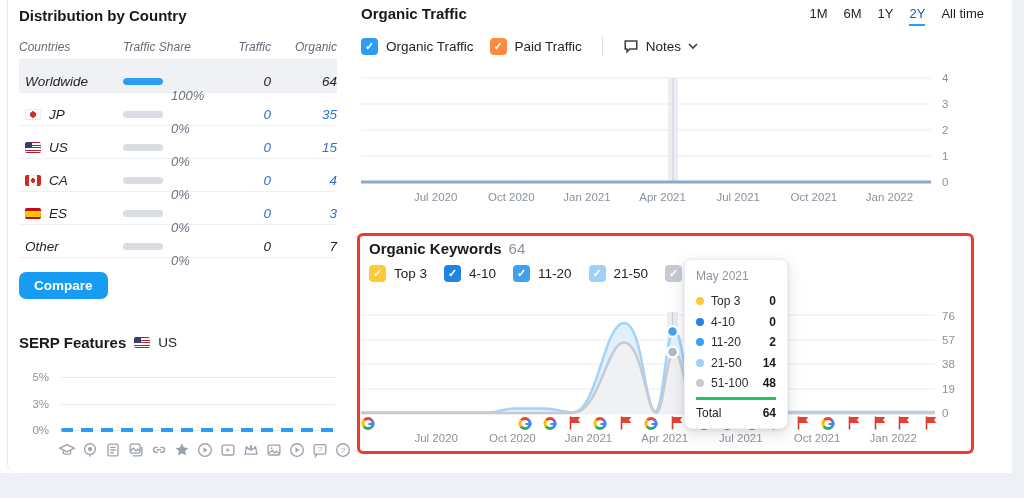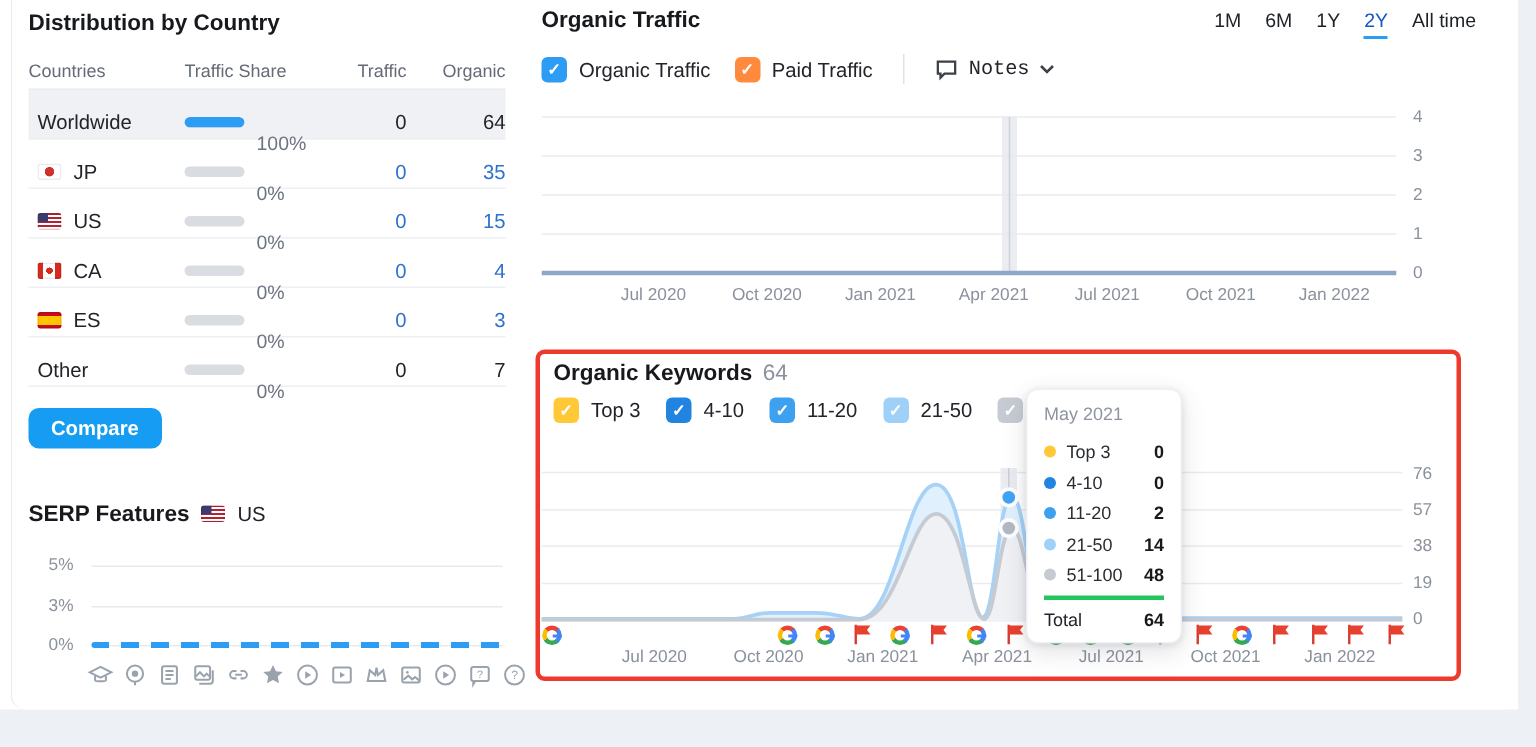--- a/index.html
+++ b/index.html
@@ -10,21 +10,21 @@
   .bg-right { position:absolute; left:1012px; top:0; width:12px; height:498px; background:#edf0f5; }
   .bg-bottom { position:absolute; left:0; top:473px; width:1024px; height:25px; background:#edf0f5; }
   .card { position:absolute; left:7px; top:0; width:1005px; height:473px; background:#fff;
     border-left:1px solid #e8ebef; border-radius:0 0 10px 10px; }
 
   .panel-title { font-size:15px; font-weight:bold; color:#17191d; }
 
   
   .dist-title { left:11px; top:7px; }
   .ctable { left:11px; top:34px; width:318px; font-size:13.5px; }
-  .crow, .chead { display:grid; grid-template-columns:104px 102px 46px 66px; align-items:center; }
+  .crow, .chead { display:grid; grid-template-columns:104px 102px 46px 66px; align-items:center;font-style:italic; }
   .chead { height:26px; font-size:12px; color:#646b76; border-bottom:1px solid #e7eaee; }
   .crow { height:33px; border-bottom:1px solid #edeff2; }
   .crow.hl { background:#f0f1f5; }
   .cell-r { text-align:right; }
   .cname { display:flex; align-items:center; gap:8px; padding-left:6px; }
   .share { display:flex; align-items:center; }
   .sharebar { width:40px; height:7px; border-radius:4px; background:#d9dce1; overflow:hidden; }
   .sharefill { display:block; height:100%; border-radius:4px; background:#2d9cf4; }
   .sharepct { margin-left:8px; font-size:13px; color:#6b7280;margin-top:28px; }
   .lnk { color:#2e71cf; }
@@ -56,21 +56,21 @@
   
   .ot-title { left:353px; top:5px; }
   .ranges { top:6px; right:28px; display:flex; gap:16px; font-size:13px; color:#1d2127; }
   .range { cursor:pointer; padding-bottom:3px; }
   .range.active { color:#1757c2; border-bottom:2px solid #2d9cf4; }
   .ot-legend { left:353px; top:36px; display:flex; align-items:center; gap:16px; font-size:13.5px; }
   .cbx { width:17px; height:17px; border-radius:4px; display:inline-flex; align-items:center;
     justify-content:center; color:#fff; font-size:11px; font-weight:bold; }
   .leg-item { display:flex; align-items:center; gap:8px; cursor:pointer; }
   .vsep { width:1px; height:20px; background:#dfe3e8; margin:0 4px; }
-  .notes { display:flex; align-items:center; gap:7px; cursor:pointer; font-size:13.5px;font-family:Liberation Mono, monospace; }
+  .notes { display:flex; align-items:center; gap:7px; cursor:pointer; font-size:13.5px; }
 
   .chart1 { left:353px; top:76px; width:570px; height:110px; }
   .ylab { position:absolute; left:934px; width:30px; font-size:11.5px; color:#8a919c; transform:translateY(-50%); }
   .xticks { position:absolute; height:16px; font-size:11.5px; color:#8a919c; }
   .xticks span { position:absolute; transform:translateX(-50%); white-space:nowrap; }
   .c1-xticks { left:353px; top:191px; width:570px; }
   .c2-xticks { left:353px; top:432px; width:574px; }
 
   
   .red-box { left:349px; top:233px; width:617px; height:221px; border:3px solid #ee392d;

